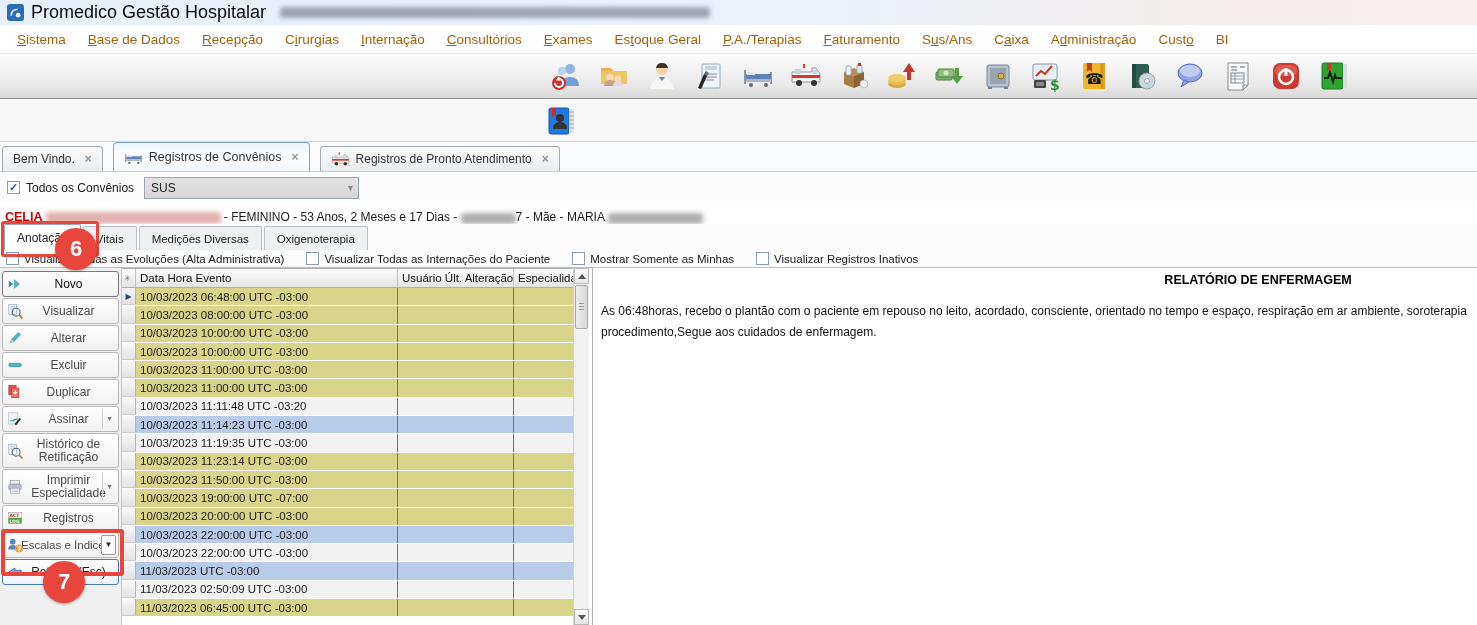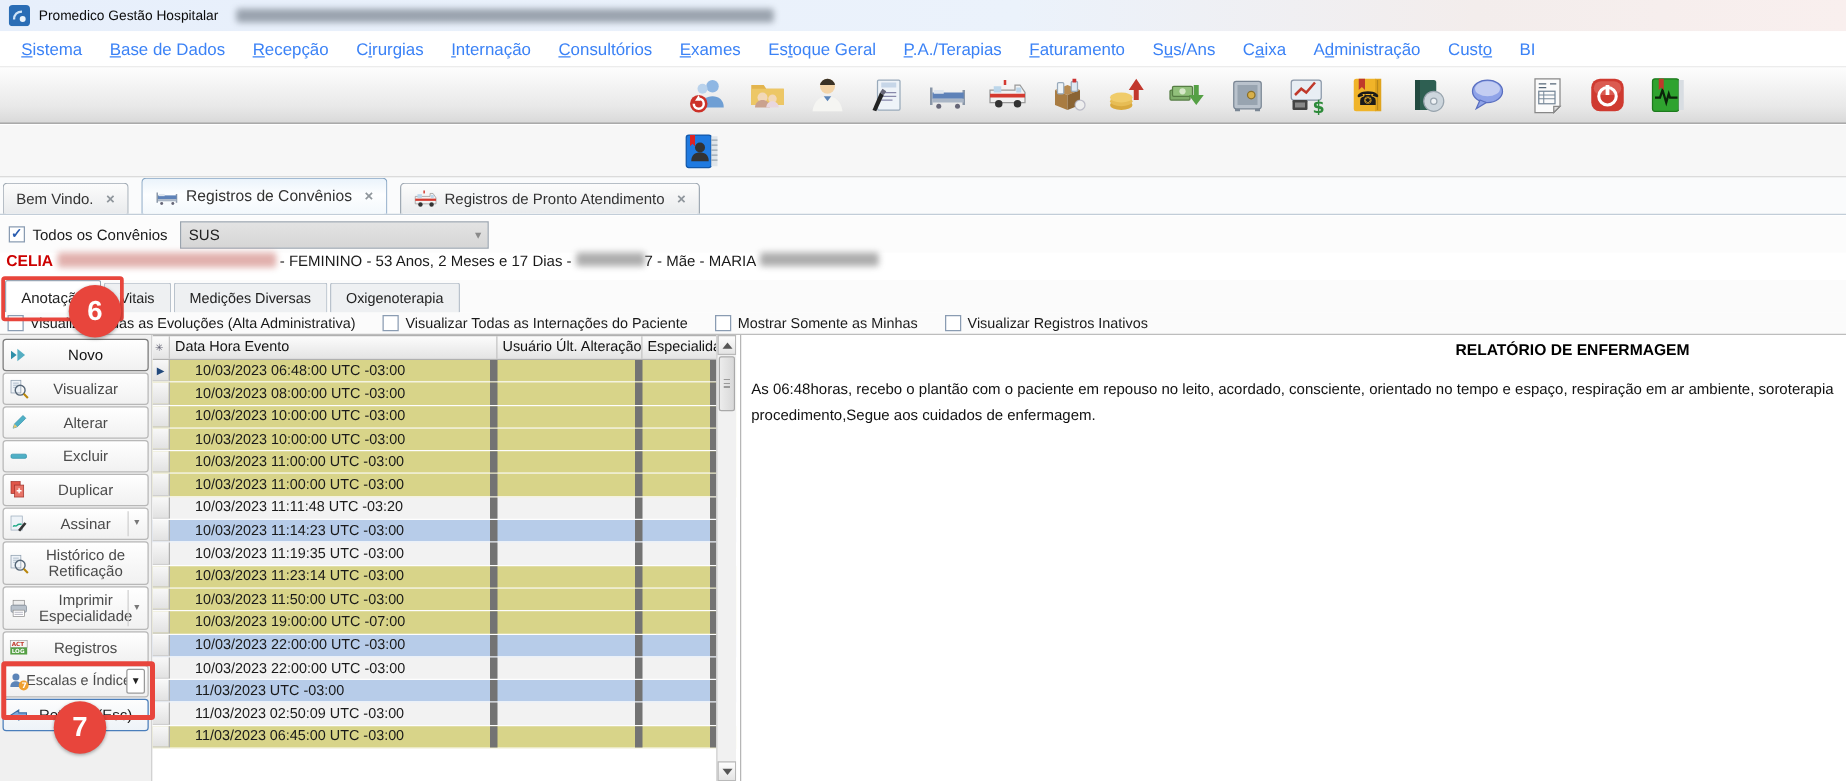--- a/index.html
+++ b/index.html
@@ -4,27 +4,27 @@
 <style>
   html,body{margin:0;padding:0;background:#d8d8d8}
   #app{position:relative;width:1477px;height:625px;background:#fff;overflow:hidden;
        font-family:"Liberation Sans",sans-serif;font-size:12px;color:#1a1a1a}
 
   
   .titlebar{position:absolute;left:0;top:0;width:100%;height:25px;box-sizing:border-box;
     background:linear-gradient(90deg,#e7effb 0%,#ebf2fb 55%,#f3edec 80%,#f9efee 100%);
     display:flex;align-items:center;padding-left:7px}
   .titlebar .logo{width:17px;height:17px;margin-right:7px}
-  .titlebar .tb-title{font-size:11px;color:#0a0a0a}
+  .titlebar .tb-title{font-size:18px;color:#0a0a0a}
   .blur-block{display:inline-block;height:11px;border-radius:2px;filter:blur(2.5px);opacity:.55;vertical-align:middle}
 
   
   .menubar{position:absolute;left:0;top:25px;width:100%;height:29px;box-sizing:border-box;background:#fff;
     border-bottom:1px solid #e6e6e6;display:flex;align-items:center;padding-left:6px}
-  .menu-item{padding:5px 11px;font-size:13.5px;color:#3b82f6;cursor:default;white-space:nowrap}
+  .menu-item{padding:5px 11px;font-size:13.5px;color:#a16207;cursor:default;white-space:nowrap}
   .menu-item u{text-decoration:underline}
 
   
   .toolbar{position:absolute;left:0;top:54px;width:100%;height:45px;box-sizing:border-box;
     background:linear-gradient(#fdfdfd,#e9e9e9 70%,#d9d9d9);border-bottom:1px solid #8f8f8f;
     display:flex;align-items:center;padding-left:549px;gap:14px}
   .toolbar2{position:absolute;left:0;top:100px;width:100%;height:42px;box-sizing:border-box;background:#f7f7f7;
     border-bottom:1px solid #d2d2d2;display:flex;align-items:center;padding-left:544px;gap:14px}
   .ticon{width:34px;height:34px;display:flex;align-items:center;justify-content:center}
   .ticon svg{width:32px;height:32px}
@@ -38,26 +38,26 @@
   .tab.active{height:28px;background:linear-gradient(#eaf3fb,#fdfeff 45%,#f3f8fc);border-color:#86a5c4;font-size:12.5px}
   .tab .ticon-s svg{width:19px;height:19px;vertical-align:middle}
   .tab .close{color:#8f969c;font-weight:bold;font-size:12px;margin-left:4px}
 
   
   .filterrow{position:absolute;left:0;top:173px;width:100%;height:29px;box-sizing:border-box;background:#fcfcfc;
     display:flex;align-items:center;padding-left:7px}
   .cb{width:13px;height:13px;box-sizing:border-box;border:1px solid #8a9cb2;background:#fff;display:inline-flex;
     align-items:center;justify-content:center;font-size:11px;line-height:11px;color:#2a5db0;font-weight:bold;flex:none}
   .filterrow .lbl{margin:0 10px 0 6px}
-  .combo{width:247px;height:22px;box-sizing:border-box;border:1px solid #9aa4ae;background:linear-gradient(#e3e3e3,#d6d6d6);
+  .combo{width:215px;height:22px;box-sizing:border-box;border:1px solid #9aa4ae;background:linear-gradient(#e3e3e3,#d6d6d6);
     display:flex;align-items:center;padding-left:6px;color:#222;position:relative}
   .combo .arrow{position:absolute;right:5px;color:#8a8a8a;font-size:10px}
 
   
-  .patientrow{position:absolute;left:0;top:202px;width:100%;height:22px;display:flex;align-items:flex-start;
+  .patientrow{position:absolute;left:0;top:202px;width:100%;height:22px;display:flex;align-items:flex-end;
     padding-left:5px;box-sizing:border-box;white-space:pre}
   .patientrow .pname{color:#cc0000;font-weight:bold;font-size:12.5px}
 
   
   .subtabs{position:absolute;left:0;top:224px;width:100%;height:26px;box-sizing:border-box;background:#fbfbfb;
     display:flex;align-items:flex-end;padding-left:4px}
   .subtab{height:23px;display:flex;align-items:center;padding:0 12px;font-size:11.5px;color:#222;
     border:1px solid #b9c2cc;border-bottom:none;background:#eef0f2;margin-right:2px;border-radius:2px 2px 0 0;white-space:nowrap}
   .subtab.active{background:#fff;border-color:#9aa7b5;height:25px;font-size:12px}
 
@@ -91,21 +91,21 @@
     background:linear-gradient(#fcfcfc,#e4e4e4);font-size:11.5px;color:#111}
   .gh{box-sizing:border-box;border-right:1px solid #c3c3c3;display:flex;align-items:center;padding-left:4px;
     overflow:hidden;white-space:nowrap;flex:none}
   .gh.corner{width:14px;padding-left:2px;color:#667;font-size:8px}
   .gcol1{width:262px}.gcol2{width:116px}.gcol3{width:60px}
   .gbody{position:relative}
   .grow{display:flex;height:18.3px;box-sizing:border-box;border-bottom:1px solid #fdfdfd;font-size:11.5px}
   .grow .rh{width:14px;flex:none;box-sizing:border-box;background:linear-gradient(#f8f8f8,#e2e2e2);
     border-right:1px solid #b0b0b0;border-bottom:1px solid #cfcfcf;display:flex;align-items:center;justify-content:center;
     color:#234a7c;font-size:8px}
-  .grow .gc{box-sizing:border-box;border-right:6px solid #737373;padding-left:20px;display:flex;align-items:center;
+  .grow .gc{box-sizing:border-box;border-right:1px solid #737373;padding-left:4px;display:flex;align-items:center;
     overflow:hidden;white-space:nowrap;flex:none}
   .tone-yellow{background:var(--row-yellow)}
   .tone-blue{background:var(--row-blue)}
   .tone-plain{background:var(--row-plain)}
 
   
   .vscroll{position:absolute;right:0;top:0;bottom:0;width:15px;background:#f1f1f1;border-left:1px solid #d0d0d0}
   .sbtn{position:absolute;left:0;right:0;height:16px;background:linear-gradient(#fdfdfd,#e4e4e4);
     border:1px solid #b9b9b9;box-sizing:border-box;display:flex;align-items:center;justify-content:center}
   .sbtn.up{top:0}.sbtn.down{bottom:0}
@@ -572,20 +572,26 @@
           <div class="gc gcol1">10/03/2023 11:50:00 UTC -03:00</div>
           <div class="gc gcol2"></div>
           <div class="gc gcol3"></div>
         </div>
         <div class="grow tone-yellow">
           <div class="rh"></div>
           <div class="gc gcol1">10/03/2023 19:00:00 UTC -07:00</div>
           <div class="gc gcol2"></div>
           <div class="gc gcol3"></div>
         </div>
+        <div class="grow tone-yellow">
+          <div class="rh"></div>
+          <div class="gc gcol1">10/03/2023 20:00:00 UTC -03:00</div>
+          <div class="gc gcol2"></div>
+          <div class="gc gcol3"></div>
+        </div>
         <div class="grow tone-blue">
           <div class="rh"></div>
           <div class="gc gcol1">10/03/2023 22:00:00 UTC -03:00</div>
           <div class="gc gcol2"></div>
           <div class="gc gcol3"></div>
         </div>
         <div class="grow tone-plain">
           <div class="rh"></div>
           <div class="gc gcol1">10/03/2023 22:00:00 UTC -03:00</div>
           <div class="gc gcol2"></div>

